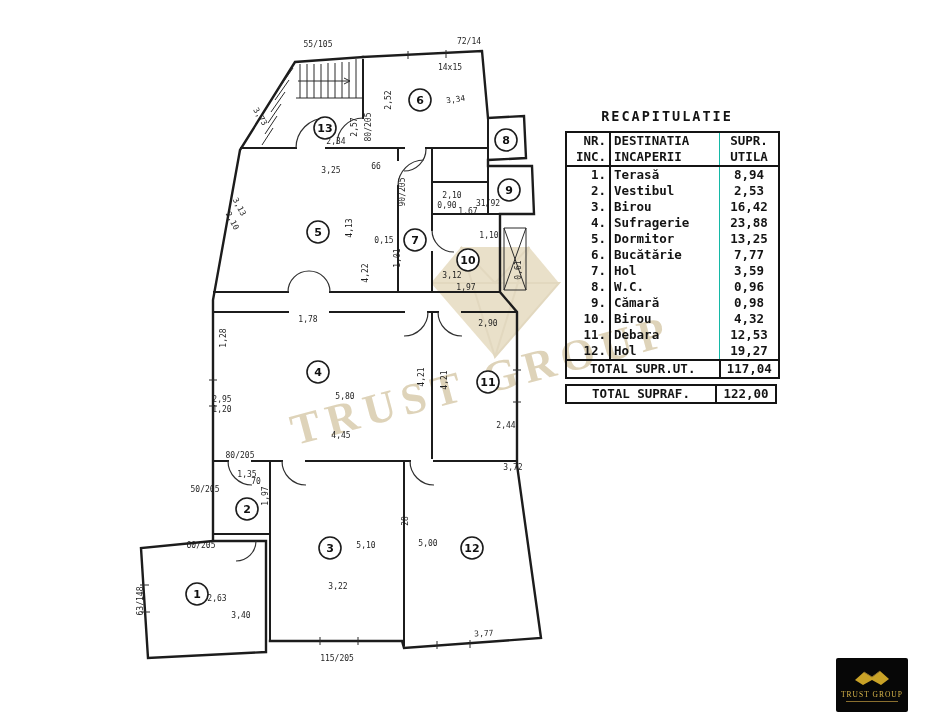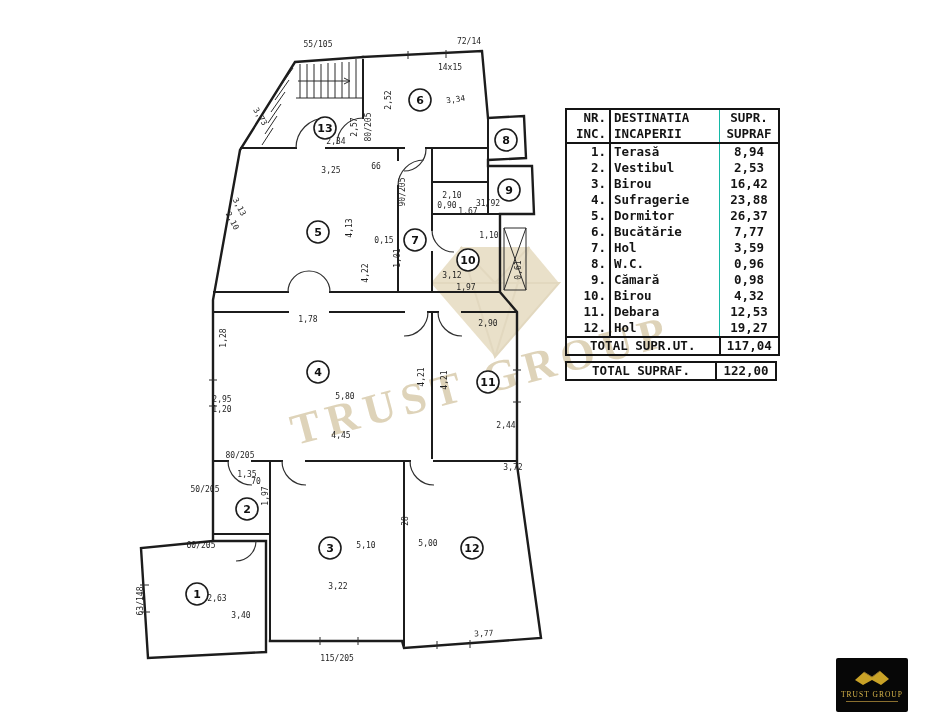--- a/index.html
+++ b/index.html
@@ -203,27 +203,28 @@
         <circle cx="472" cy="548" r="11" class="room-circle"></circle>
         <text x="472" y="552" class="room-num">12</text>
       </g>
       <g>
         <circle cx="325" cy="128" r="11" class="room-circle"></circle>
         <text x="325" y="132" class="room-num">13</text>
       </g>
     </svg>
 
   <div class="recap">
+    <div class="recap-title">RECAPITULATIE</div>
 
     <table class="recap-t">
       <thead>
         <tr>
           <th class="c-nr"><span>NR.</span><br><span>INC.</span></th>
           <th class="c-name"><span>DESTINATIA</span><br><span>INCAPERII</span></th>
-          <th class="c-area"><span>SUPR.</span><br><span>SUPRAF</span></th>
+          <th class="c-area"><span>SUPR.</span><br><span>UTILA</span></th>
         </tr>
       </thead>
       <tbody>
         <tr>
             <td class="c-nr">1.</td>
             <td class="c-name">Terasă</td>
             <td class="c-area">8,94</td>
           </tr>
         <tr>
             <td class="c-nr">2.</td>
@@ -236,21 +237,21 @@
             <td class="c-area">16,42</td>
           </tr>
         <tr>
             <td class="c-nr">4.</td>
             <td class="c-name">Sufragerie</td>
             <td class="c-area">23,88</td>
           </tr>
         <tr>
             <td class="c-nr">5.</td>
             <td class="c-name">Dormitor</td>
-            <td class="c-area">26,37</td>
+            <td class="c-area">13,25</td>
           </tr>
         <tr>
             <td class="c-nr">6.</td>
             <td class="c-name">Bucătărie</td>
             <td class="c-area">7,77</td>
           </tr>
         <tr>
             <td class="c-nr">7.</td>
             <td class="c-name">Hol</td>
             <td class="c-area">3,59</td>

